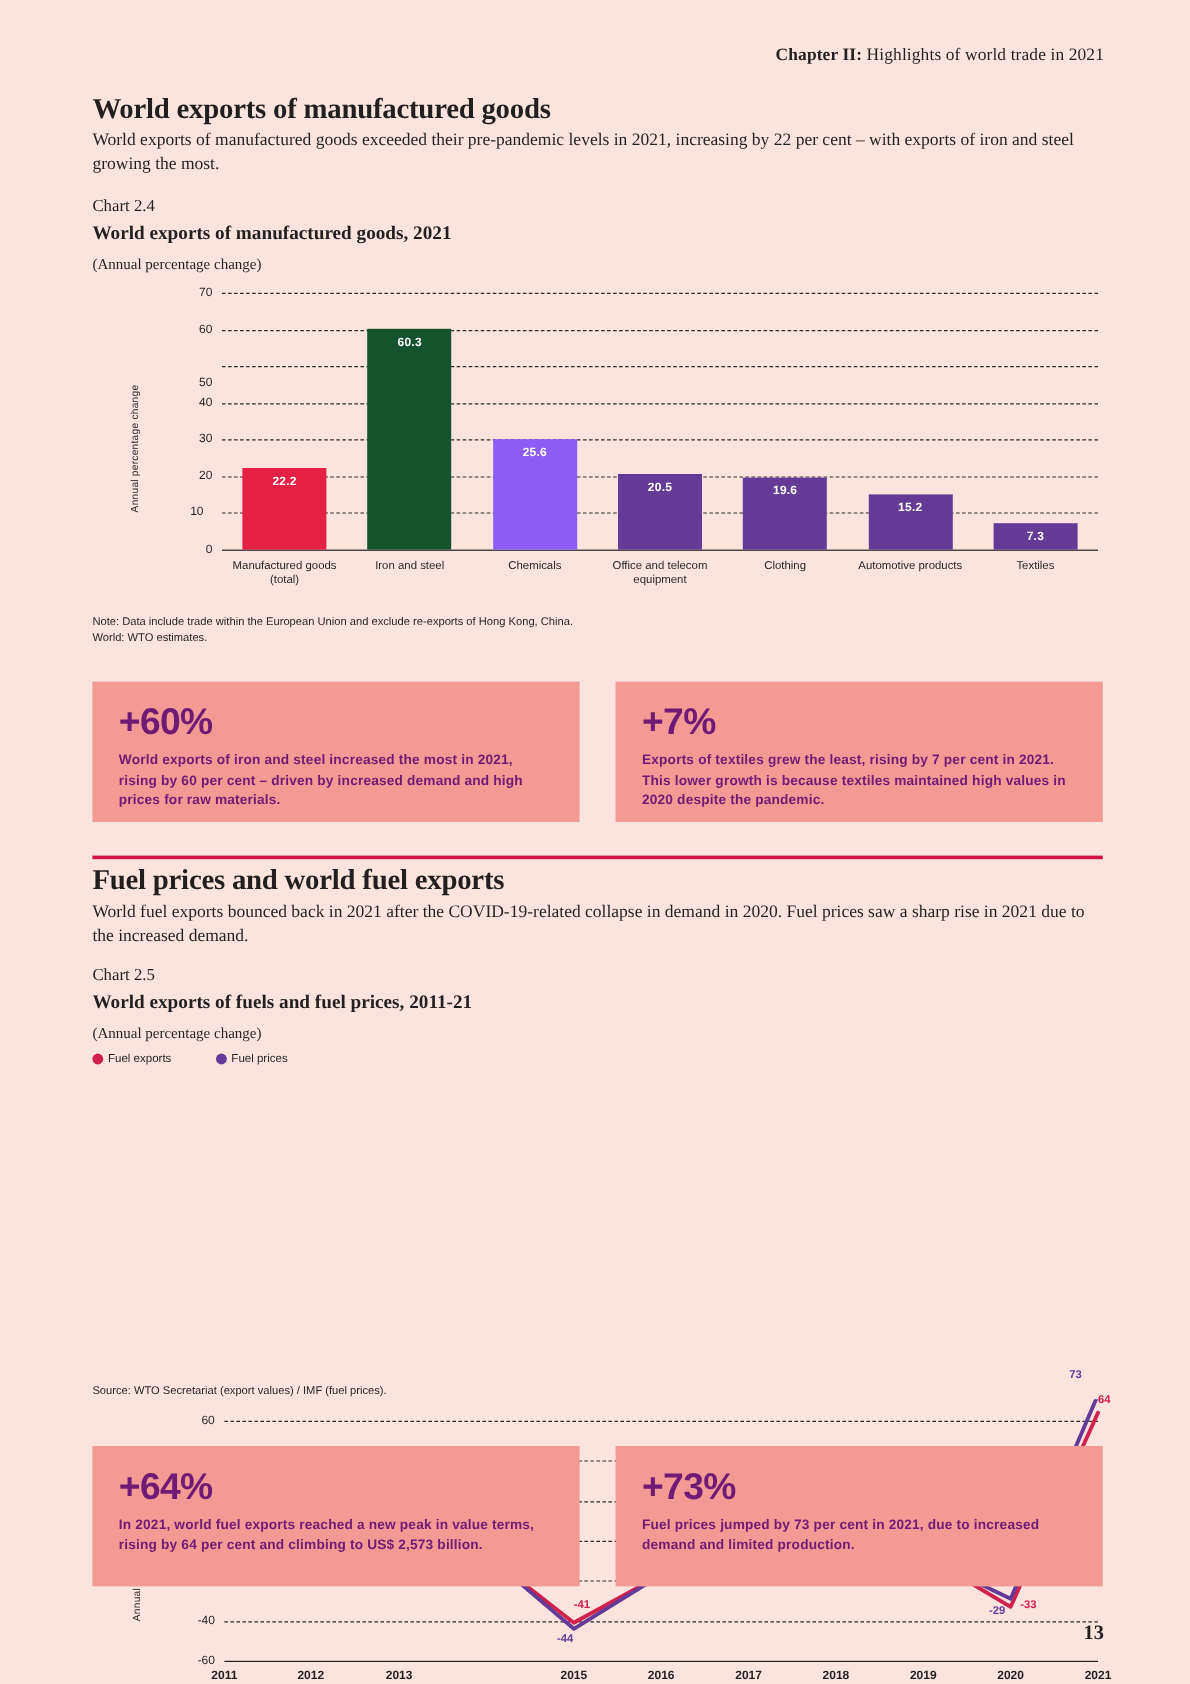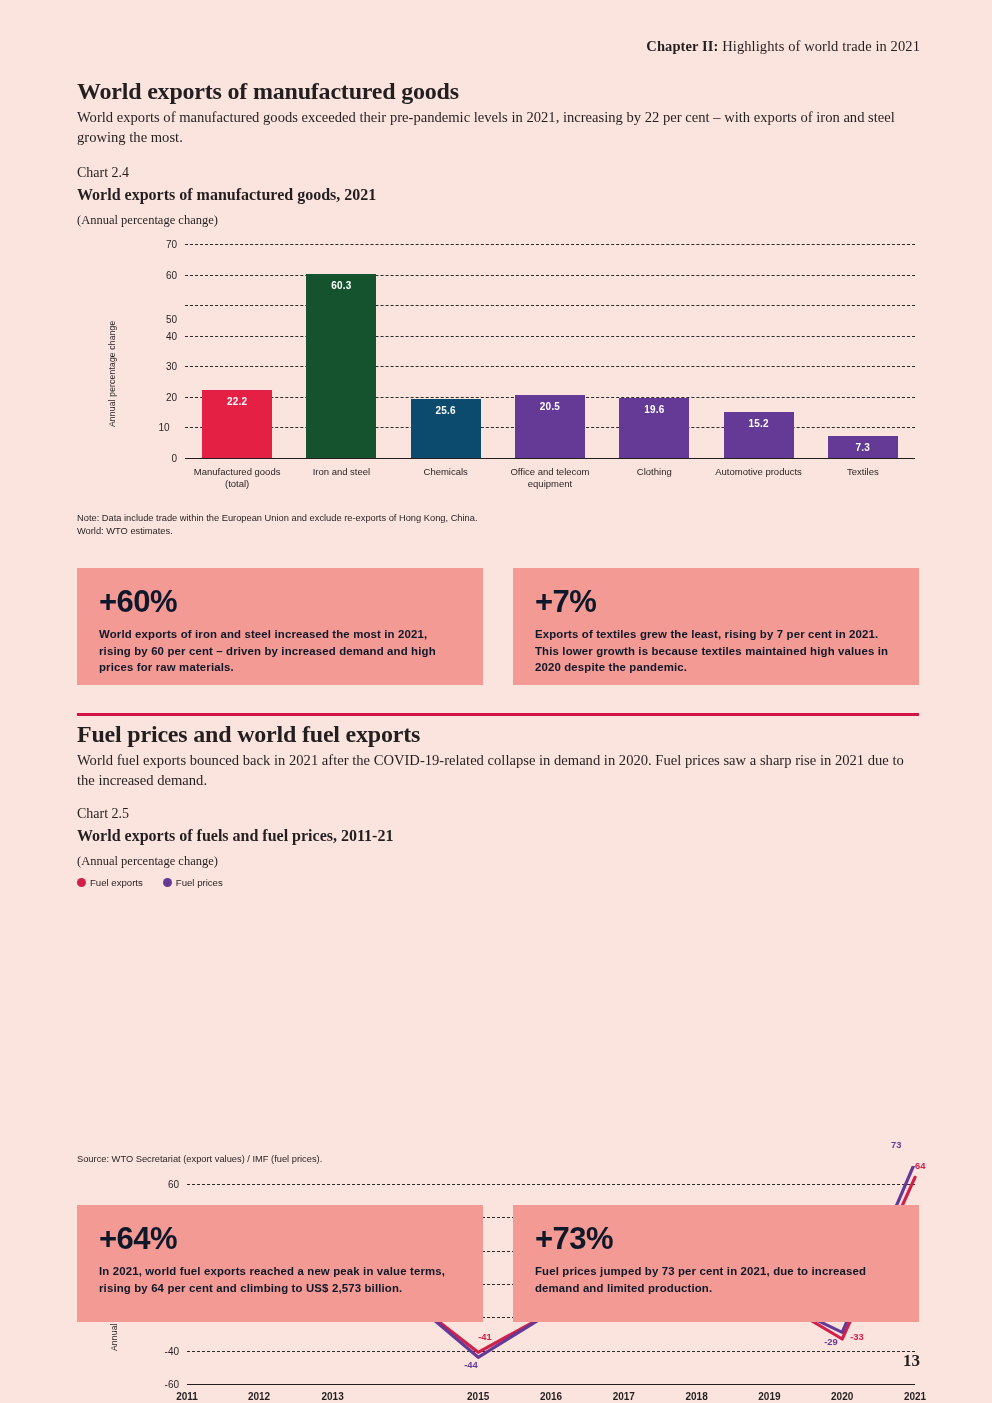--- a/index.html
+++ b/index.html
@@ -141,21 +141,21 @@
     font-size: 9.3px;
     line-height: 1.45;
     margin: 0;
     color: #231f20;
   }
 
   
   .callout {
     position: absolute;
     background: #F29A93;
-    color: #0f172a;
+    color: #701a75;
     box-sizing: border-box;
     padding: 18px 22px 20px 22px;
   }
   .callout-big {
     font-family: "Liberation Sans", sans-serif;
     font-weight: bold;
     font-size: 31px;
     line-height: 1;
     letter-spacing: -0.5px;
     margin: 0 0 9px 0;
@@ -174,21 +174,21 @@
     height: 3px;
     background: #D31245;
     left: 77px;
     width: 842px;
   }
 
   
   .legend {
     position: absolute;
     display: flex;
-    gap: 9px;
+    gap: 26px;
     font-family: "Liberation Sans", sans-serif;
     font-size: 9.6px;
   }
   .legend-item { display: flex; align-items: center; gap: 4px; margin-right: 11px;}
   .legend-dot {
     width: 9px; height: 9px; border-radius: 50%;
     display: inline-block;
   }
   .linechart-wrap {
     position: relative;
@@ -267,21 +267,21 @@
         <div class="b-gridlabel" style="right: 742px; top: 12px;">70</div>
         <div class="b-axis" style="left: 108px; width: 730px; top: 226px;"></div>
         <div class="bar" style="left: 125.143px; width: 70px; height: 67.8686px; bottom: 42px; background: rgb(229, 32, 69);">
           <div class="bar-val">22.2</div>
         </div>
         <div class="bar-cat" style="left: 112px; width: 96.2857px; top: 234px;">Manufactured goods (total)</div>
         <div class="bar" style="left: 229.429px; width: 70px; height: 184.346px; bottom: 42px; background: #14532d;">
           <div class="bar-val">60.3</div>
         </div>
         <div class="bar-cat" style="left: 216.286px; width: 96.2857px; top: 234px;">Iron and steel</div>
-        <div class="bar" style="left: 333.714px; width: 70px; height: 59px; bottom: 42px; background: #0c4a6e;">
+        <div class="bar" style="left: 333.714px; width: 70px; height: 92px; bottom: 42px; background: #8b5cf6;">
           <div class="bar-val">25.6</div>
         </div>
         <div class="bar-cat" style="left: 320.571px; width: 96.2857px; top: 234px;">Chemicals</div>
         <div class="bar" style="left: 438px; width: 70px; height: 62.6714px; bottom: 42px; background: rgb(101, 58, 150);">
           <div class="bar-val">20.5</div>
         </div>
         <div class="bar-cat" style="left: 424.857px; width: 96.2857px; top: 234px;">Office and telecom equipment</div>
         <div class="bar" style="left: 542.286px; width: 70px; height: 59.92px; bottom: 42px; background: rgb(101, 58, 150);">
           <div class="bar-val">19.6</div>
         </div>

